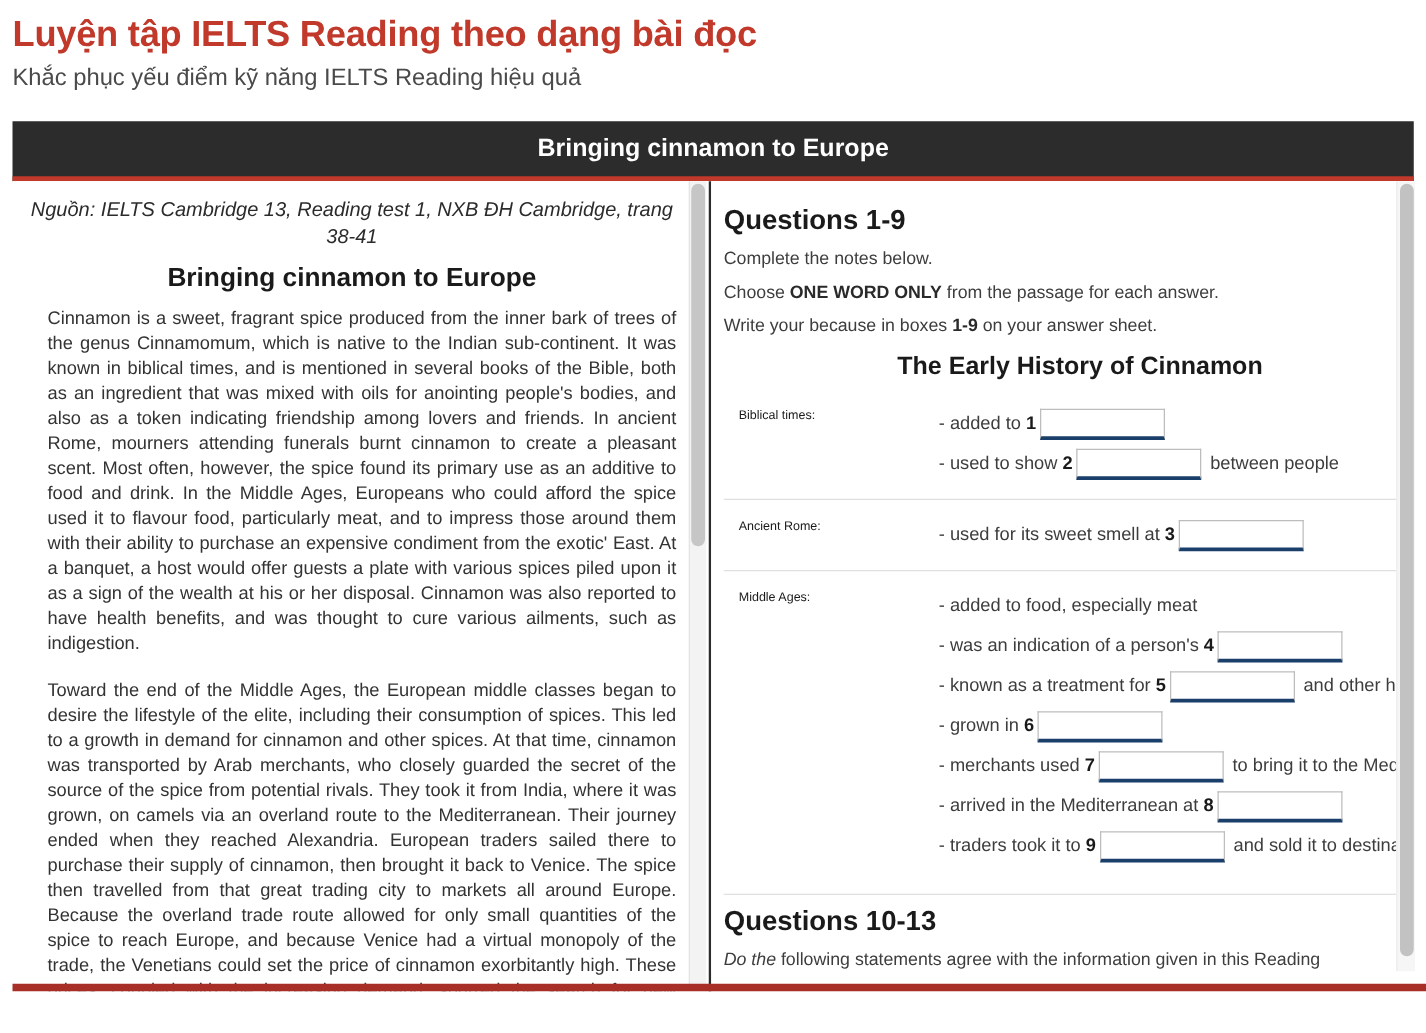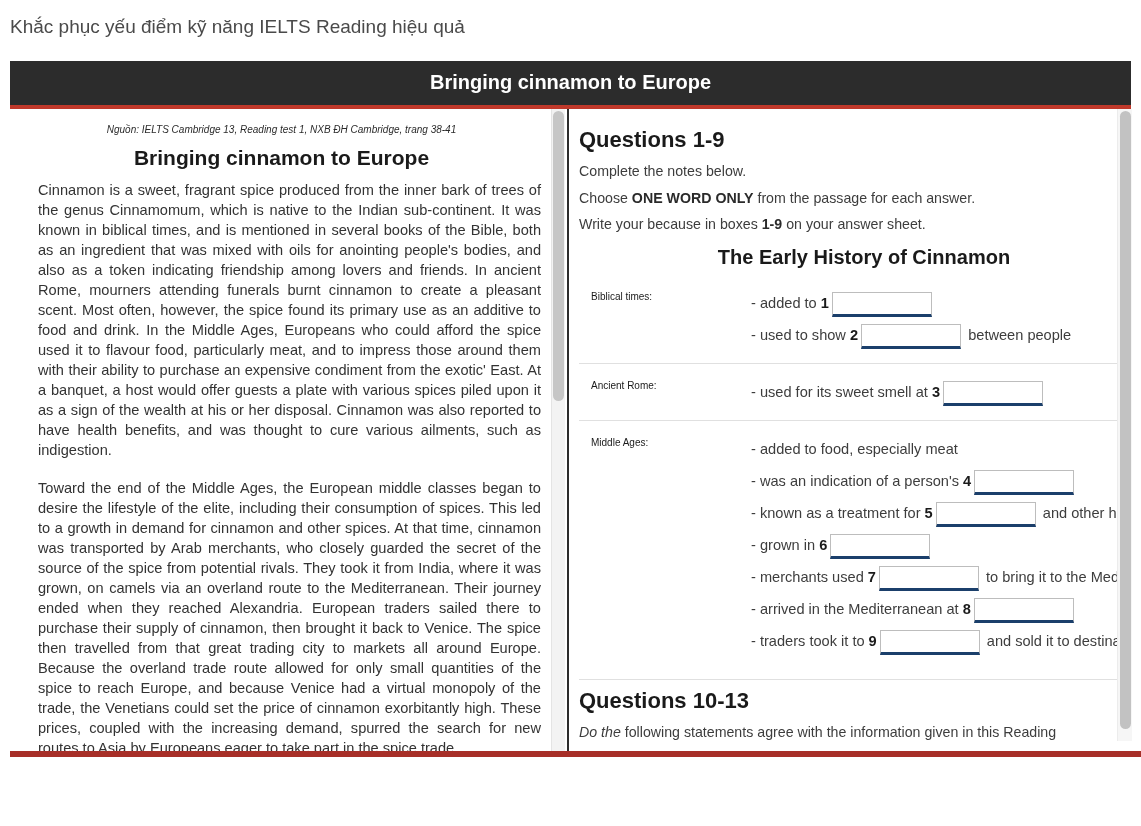--- a/index.html
+++ b/index.html
@@ -64,21 +64,21 @@
     overflow: hidden;
     background: #ffffff;
     border-right: 2px solid #2c2c2c;
   }
   #passage-inner {
     width: 545px;
     padding: 8px 14px 0 12px;
   }
   #passage-source {
     font-style: italic;
-    font-size: 10px;
+    font-size: 16px;
     color: #2b2b2b;
     text-align: center;
     margin: 6px 0 0 0;
     line-height: 1.3;
   }
   #passage-heading {
     text-align: center;
     font-size: 21px;
     font-weight: bold;
     color: #1a1a1a;
@@ -236,20 +236,21 @@
     left: 0; bottom: 0;
     width: 1141px;
     height: 6px;
     background: #a72f28;
   }
 </style>
 </head>
 <body>
 
 <div id="page-header">
+  <h1 id="page-title">Luyện tập IELTS Reading theo dạng bài đọc</h1>
   <h2 id="page-subtitle">Khắc phục yếu điểm kỹ năng IELTS Reading hiệu quả</h2>
 </div>
 
 <div id="exam-bar">
   <span id="exam-bar-title">Bringing cinnamon to Europe</span>
 </div>
 
 <div id="workspace">
 
   <div id="passage-pane">

